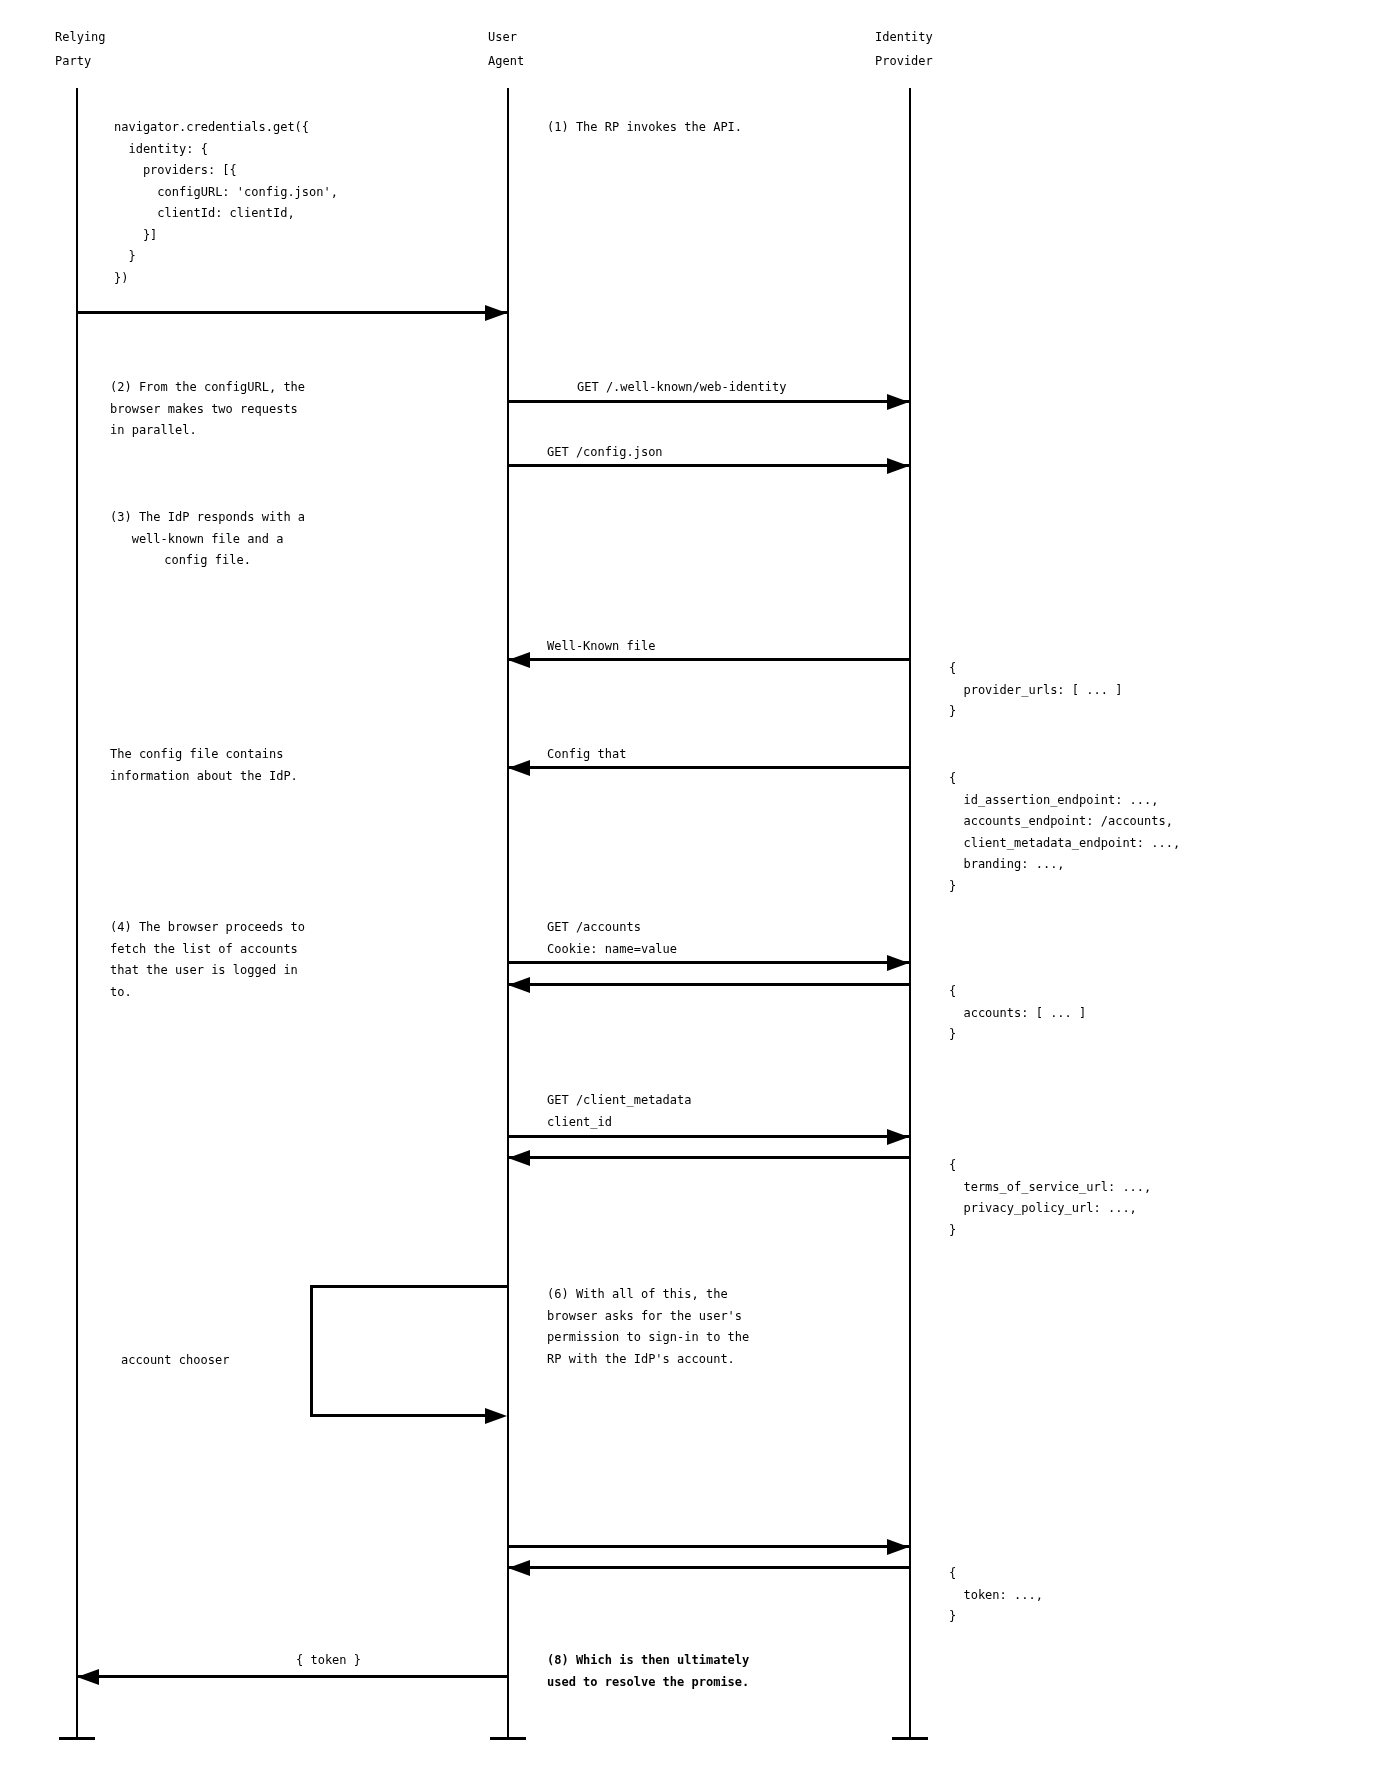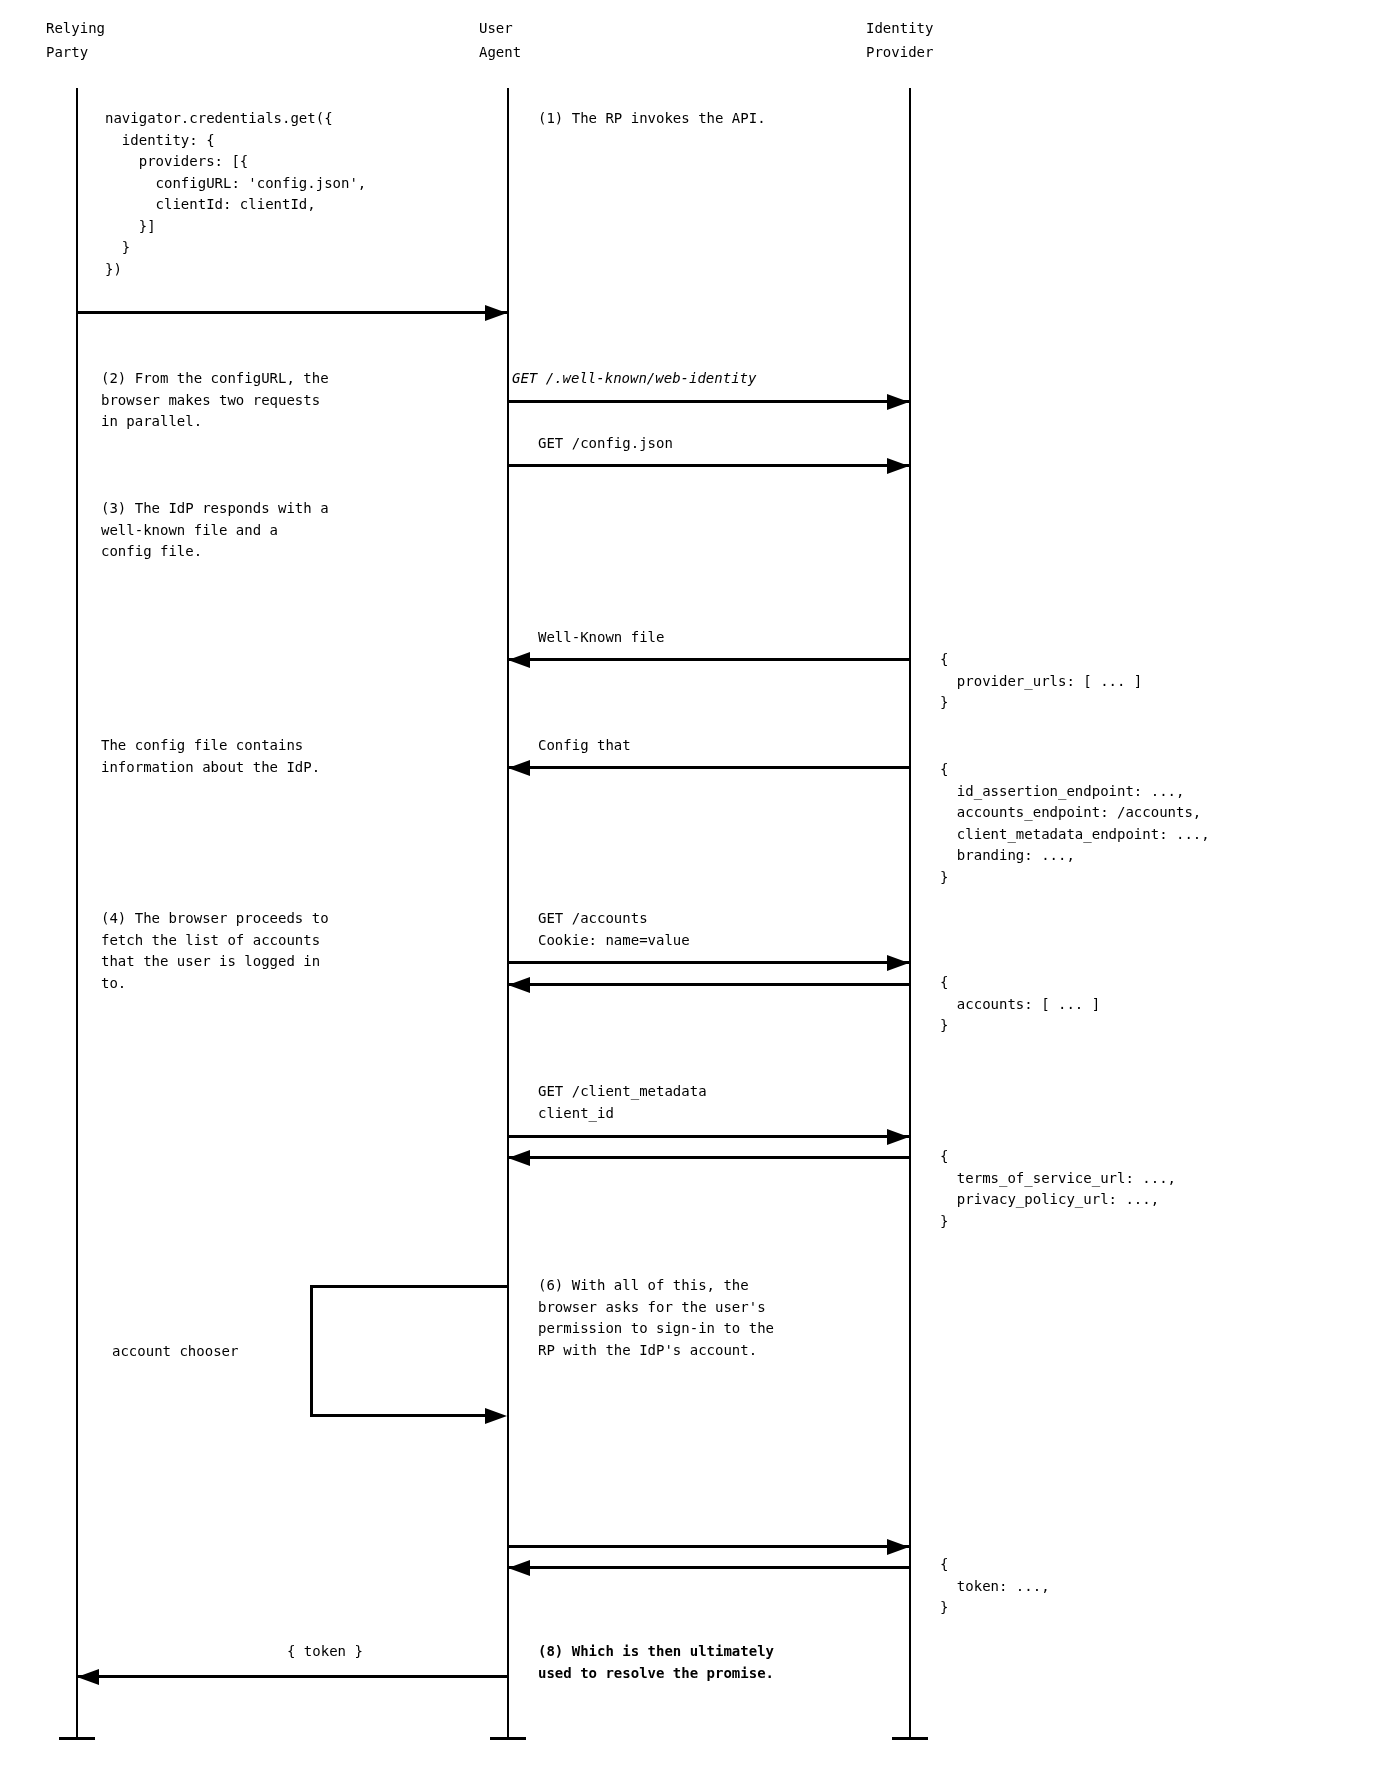--- a/index.html
+++ b/index.html
@@ -6,24 +6,24 @@
   .canvas{
     position:relative;
     width:1374px;
     height:1774px;
     background:#ffffff;
     font-family:"DejaVu Sans Mono","Liberation Mono",monospace;
     color:#000;
     overflow:hidden;
   }
   pre.t{
-    margin:0;
+    margin:9px;
     position:absolute;
     font-family:inherit;
-    font-size:14px;
+    font-size:12px;
     line-height:21.5px;
     white-space:pre;
     color:#000;
   }
   pre.hdr{line-height:24px;}
   .lifeline{
     position:absolute;
     width:2px;
     background:#000;
   }
@@ -85,28 +85,28 @@
     }]
   }
 })</pre>
   <pre class="t" style="left:538px;top:108px;">(1) The RP invokes the API.</pre>
   <div class="hline" style="left:77px;top:311px;width:430px;"></div>
   <div class="head-r" style="left:485px;top:305px;"></div>
 
   <pre class="t" style="left:101px;top:368px;">(2) From the configURL, the
 browser makes two requests
 in parallel.</pre>
-  <pre class="t" style="left:512px;top:368px;font-style:italic;">GET /.well-known/web-identity</pre>
+  <pre class="t" style="left:568px;top:368px;">GET /.well-known/web-identity</pre>
   <div class="hline" style="left:508px;top:400px;width:401px;"></div>
   <div class="head-r" style="left:887px;top:394px;"></div>
   <pre class="t" style="left:538px;top:433px;">GET /config.json</pre>
   <div class="hline" style="left:508px;top:464px;width:401px;"></div>
   <div class="head-r" style="left:887px;top:458px;"></div>
 
-  <pre class="t" style="left:101px;top:498px;">(3) The IdP responds with a
+  <pre class="t" style="left:101px;top:498px;text-align:center;">(3) The IdP responds with a
 well-known file and a
 config file.</pre>
 
   <pre class="t" style="left:538px;top:627px;">Well-Known file</pre>
   <div class="hline" style="left:508px;top:658px;width:401px;"></div>
   <div class="head-l" style="left:508px;top:652px;"></div>
   <pre class="t" style="left:940px;top:649px;">{
   provider_urls: [ ... ]
 }</pre>
 

